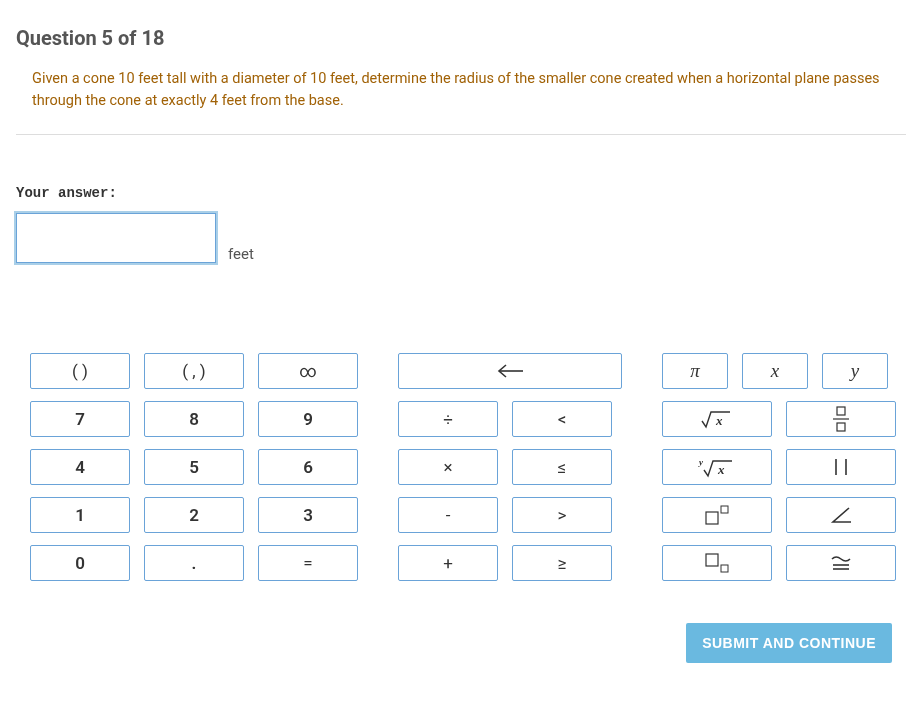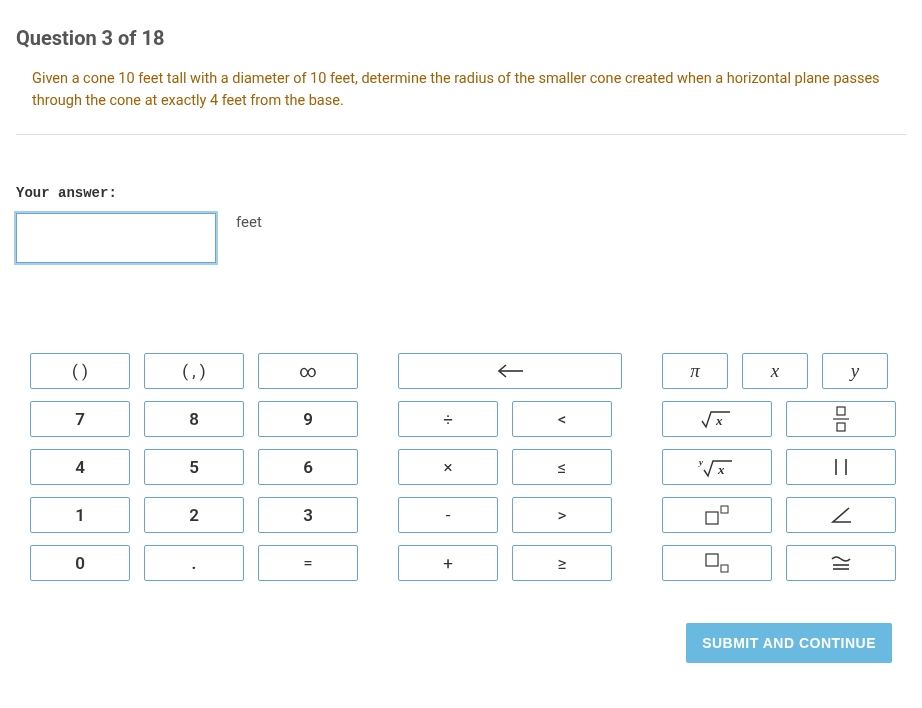--- a/index.html
+++ b/index.html
@@ -30,22 +30,22 @@
   }
   .answer-label {
     font-size: 14px;
     font-weight: 700;
     color: #333;
     margin-bottom: 12px;
     font-family: Liberation Mono, monospace;
   }
   .answer-row {
     display: flex;
-    align-items: flex-start;
-    gap: 20px;
+    align-items: flex-end;
+    gap: 12px;
     margin-bottom: 90px;
   }
   .answer-input {
     width: 200px;
     height: 50px;
     border: 1px solid #6aa3d8;
     outline: 2px solid #a9cfe8;
     outline-offset: 0;
     padding: 8px 12px;
     font-size: 15px;
@@ -98,21 +98,21 @@
     font-weight: 700;
     letter-spacing: 0.5px;
     cursor: pointer;
     border-radius: 2px;
   }
   .thin { font-weight: 400; }
 </style>
 </head>
 <body>
 
-<div class="question-title">Question 3 of 18</div>
+<div class="question-title">Question 5 of 18</div>
 <div class="question-text">Given a cone 10 feet tall with a diameter of 10 feet, determine the radius of the smaller cone created when a horizontal plane passes through the cone at exactly 4 feet from the base.</div>
 <hr class="hr">
 
 <div class="answer-label">Your answer:</div>
 <div class="answer-row">
   <input class="answer-input" type="text" value="" style="">
   <span class="answer-unit">feet</span>
 </div>
 
 <div class="keypad-wrap">

